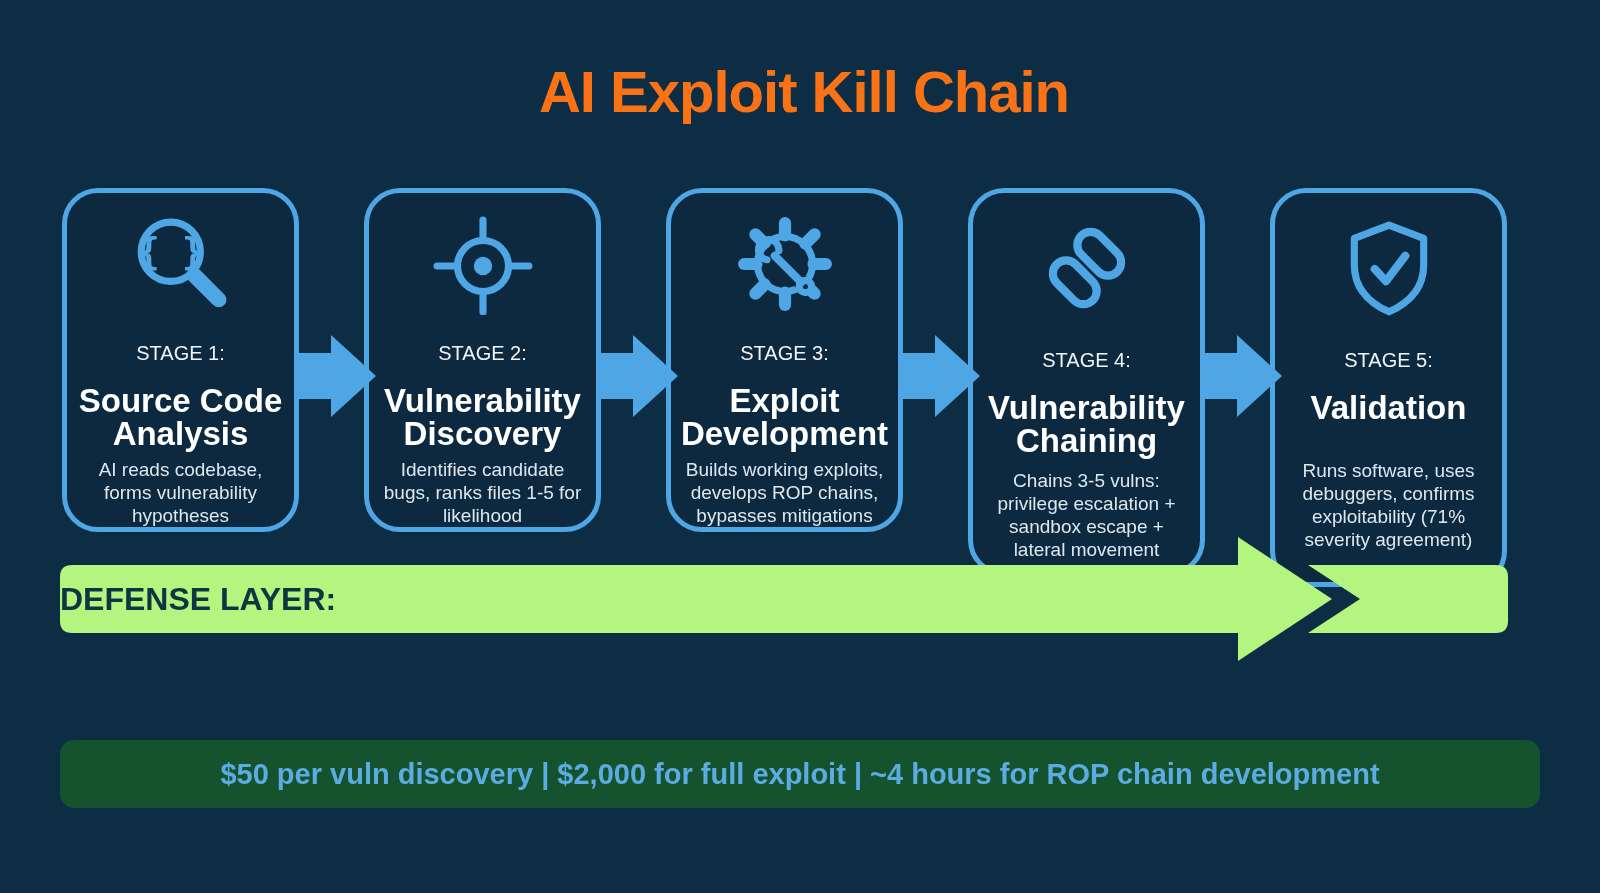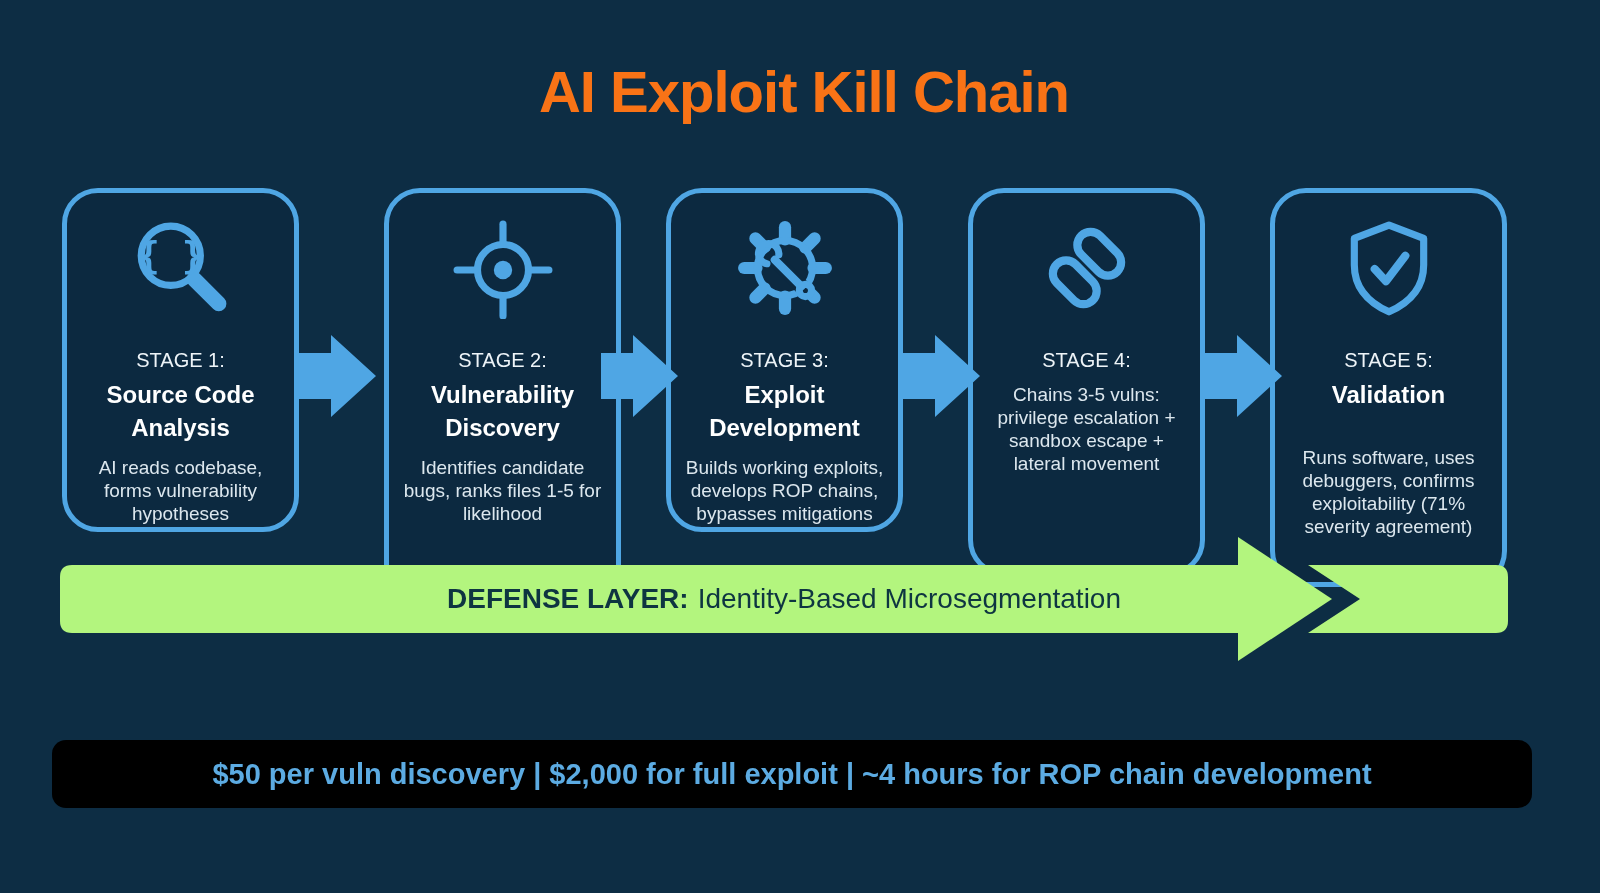--- a/index.html
+++ b/index.html
@@ -13,47 +13,47 @@
     text-align:center;color:#f97316;font-size:58px;font-weight:700;
     letter-spacing:-1px;margin:4px;
   }
   .stage-card{
     position:absolute;top:188px;width:237px;box-sizing:border-box;
     background:#0c2940;border:5px solid #4fa6e4;border-radius:36px;
     display:flex;flex-direction:column;align-items:center;
     padding:0 8px;text-align:center;color:#fff;
   }
   .card-1{left:62px;height:344px;}
-  .card-2{left:384px;height:444px;}
+  .card-2{left:364px;height:344px;}
   .card-3{left:666px;height:344px;}
   .card-4{left:968px;height:388px;}
   .card-5{left:1270px;height:399px;}
   .icon-wrap{height:118px;margin-top:16px;display:flex;align-items:center;justify-content:center;}
   .icon-wrap svg{width:102px;height:102px;}
   .ic{stroke:#4fa6e4;fill:none;stroke-linecap:round;stroke-linejoin:round;}
   .ic-fill{fill:#4fa6e4;stroke:none;}
   .ic-case{stroke:#0c2940;fill:none;stroke-linecap:round;}
   .ic-text{fill:#4fa6e4;font-family:"DejaVu Sans Mono",monospace;font-weight:bold;}
   .stage-label{margin-top:22px;font-size:20px;font-weight:400;color:#eef4f8;line-height:1.1;}
-  .stage-name{margin-top:7px;font-size:24px;font-weight:700;line-height:33px;color:#ffffff;min-height:56px;}
+  .stage-name{margin-top:20px;font-size:33px;font-weight:700;line-height:33px;color:#ffffff;min-height:56px;}
   .stage-desc{margin-top:12px;font-size:19px;font-weight:400;line-height:23px;color:#dce7ee;}
   .flow-arrow{position:absolute;top:335px;width:78px;height:82px;}
   .flow-arrow polygon{fill:#4fa6e4;}
   .defense-svg{position:absolute;left:60px;top:533px;width:1448px;height:140px;}
   .defense-green{fill:#b3f57e;}
   .defense-text{
     position:absolute;left:60px;top:565px;width:1448px;height:68px;
-    display:flex;align-items:center;justify-content:center;
-    font-size:28px;color:#0e3541;white-space:nowrap;
+    display:flex;align-items:center;justify-content:space-between;
+    font-size:32px;color:#0e3541;white-space:nowrap;
   }
   .defense-text .bold{font-weight:700;}
   .defense-text .rest{font-weight:500;margin-left:9px;}
   .stats-bar{
-    position:absolute;left:52px;top:740px;width:1480px;height:68px;
-    box-sizing:border-box;background:#000000;border-radius:14px;
+    position:absolute;left:60px;top:740px;width:1480px;height:68px;
+    box-sizing:border-box;background:#14532d;border-radius:14px;
     display:flex;align-items:center;justify-content:center;
   }
   .stats-text{font-size:29px;font-weight:700;color:#5cabe2;white-space:nowrap;}
 </style>
 </head>
 <body>
 
 <div class="canvas">
 
   <h1 class="title">AI Exploit Kill Chain</h1>
@@ -111,20 +111,21 @@
   </div>
 
   <div class="stage-card card-4">
     <div class="icon-wrap">
       <svg viewBox="0 0 100 100">
         <rect class="ic" x="-13" y="-25" width="26" height="50" rx="13" stroke-width="8" transform="translate(38 64) rotate(-45)"></rect>
         <rect class="ic" x="-13" y="-25" width="26" height="50" rx="13" stroke-width="8" transform="translate(62 36) rotate(-45)"></rect>
       </svg>
     </div>
     <div class="stage-label">STAGE 4:</div>
+    <div class="stage-name">Vulnerability Chaining</div>
     <div class="stage-desc">Chains 3-5 vulns: privilege escalation + sandbox escape + lateral movement</div>
   </div>
 
   <div class="stage-card card-5">
     <div class="icon-wrap">
       <svg viewBox="0 0 100 100">
         <path class="ic" stroke-width="7" d="M50 8 L84 21 V47 C84 70 70 84 50 93 C30 84 16 70 16 47 V21 Z"></path>
         <polyline class="ic" stroke-width="8" points="36,51 47,63 66,38"></polyline>
       </svg>
     </div>
@@ -146,20 +147,19 @@
     <polygon points="0,18 32,18 32,0 77,41 32,82 32,64 0,64"></polygon>
   </svg>
 
   <svg class="defense-svg" viewBox="0 0 1448 140">
     <path class="defense-green" d="M12 32 H1185 V100 H12 Q0 100 0 88 V44 Q0 32 12 32 Z"></path>
     <path class="defense-green" d="M1248 32 H1436 Q1448 32 1448 44 V88 Q1448 100 1436 100 H1248 L1300 66 Z"></path>
     <polygon class="defense-green" points="1178,4 1272,66 1178,128"></polygon>
   </svg>
   <div class="defense-text">
     <span class="bold">DEFENSE LAYER:</span>
-    <span class="rest">Identity-Based Microsegmentation</span>
   </div>
 
   <div class="stats-bar">
     <span class="stats-text">$50 per vuln discovery | $2,000 for full exploit | ~4 hours for ROP chain development</span>
   </div>
 
 </div>
 
 </body></html>

